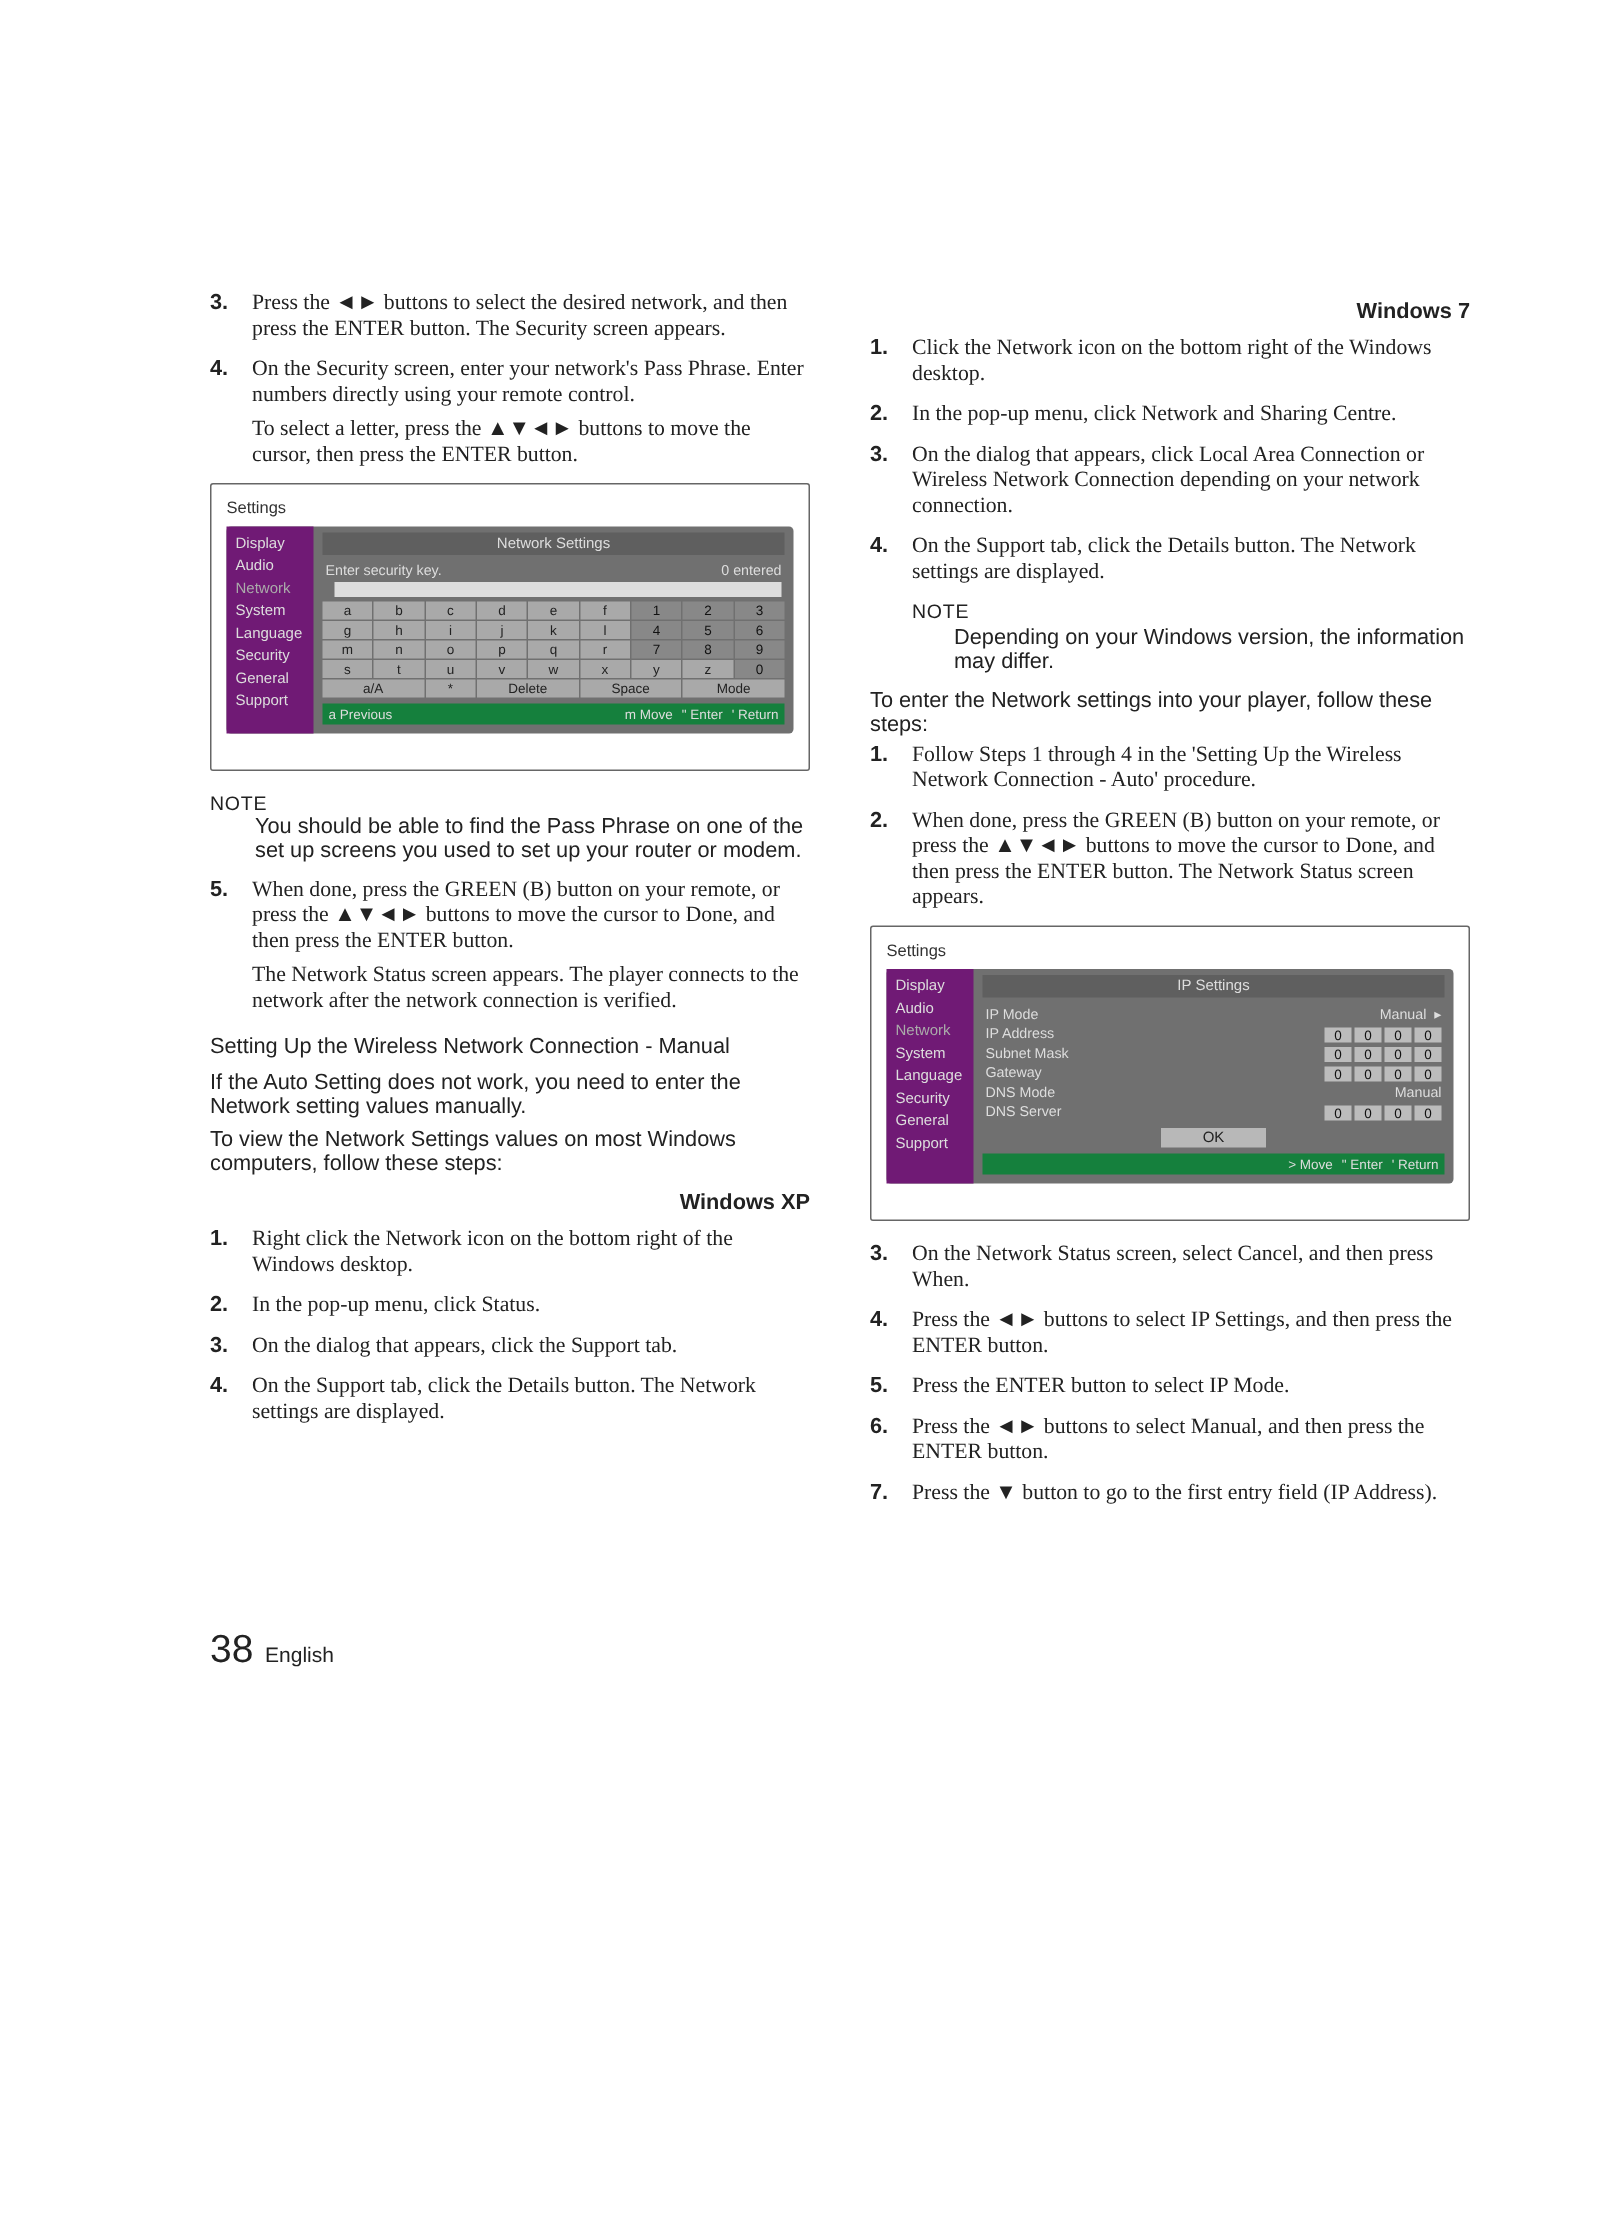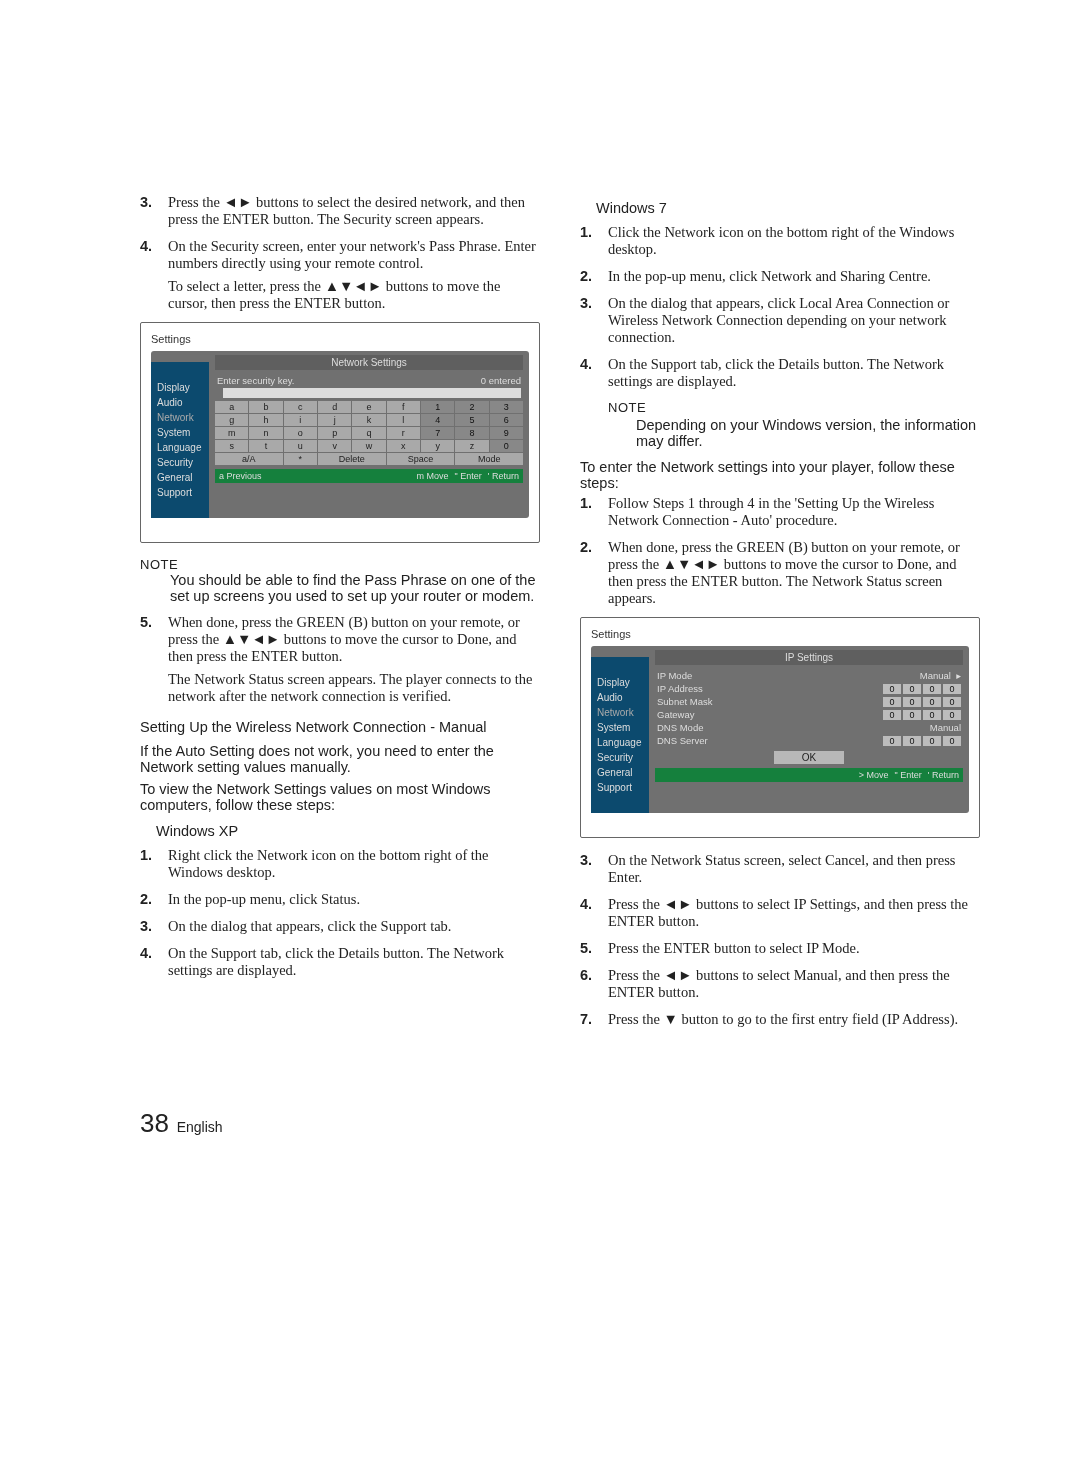--- a/index.html
+++ b/index.html
@@ -17,44 +17,43 @@
     column-gap: 40px;
     position: relative;
   }
   .step { display: flex; margin: 4px 0 10px 0; }
   .step .num { min-width: 28px; font-weight: bold; }
   .step .body { flex: 1; font-family: Liberation Serif, serif; }
   .subpara { margin-top: 6px; }
   .note-label { font-family: Arial, sans-serif; font-size: 13px; letter-spacing: 0.5px; margin: 6px 0 2px 0; }
   .note-body { margin: 0 0 10px 30px; }
   .heading { margin: 14px 0 8px 0; }
-  .subheading { margin: 10px 0 8px 0; font-weight: normal; }
+  .subheading { margin: 10px 0 8px 0; font-weight: bold; text-align: right; }
   .ui-box {
     border: 1px solid #666;
     background: #fff;
     margin: 10px 0 14px 0;
     padding: 10px 10px 24px 10px;
     border-radius: 2px;
     font-size: 10px;
     color: #555;
     break-inside: avoid;
   }
   .ui-title { font-size: 11px; margin-bottom: 6px; color:#333; }
   .ui-panel {
     background: #707070;
     color: #ddd;
     border-radius: 3px;
     display: flex;
     font-size: 10px;
   }
   .ui-side {
-    background: #0c4a6e;
-    padding: 18px 0;
+    background: #701a75;
+    padding: 4px 0;
     width: 58px;
-    margin-top: 11px;
   }
   .ui-side div { padding: 2px 6px; }
   .ui-side .dim { color: #aaa; }
   .ui-main { flex: 1; padding: 4px 6px 6px 6px; }
   .ui-headline { background:#5f5f5f; text-align:center; padding:2px 0; margin-bottom:4px; font-size:10px; }
   .ui-row { display:flex; justify-content:space-between; padding:1px 2px; font-size:9.5px; align-items:center;gap:28px; }
   .ui-input { background:#ddd; color:#222; height:10px; flex:1; margin-left:6px; }
   .kbd { display:grid; grid-template-columns: repeat(9, 1fr); gap:1px; margin-top:2px; }
   .kbd span { background:#a9a9a9; color:#222; text-align:center; padding:1px 0; font-size:9px; }
   .kbd span.wide2 { grid-column: span 2; }
@@ -303,21 +302,21 @@
           <span>&gt; Move</span>
           <span>" Enter</span>
           <span>' Return</span>
         </div>
       </div>
     </div>
   </div>
 
   <div class="step">
       <div class="num">3.</div>
-      <div class="body">On the Network Status screen, select Cancel, and then press Enter.</div>
+      <div class="body">On the Network Status screen, select Cancel, and then press When.</div>
     </div>
   <div class="step">
       <div class="num">4.</div>
       <div class="body">Press the ◄► buttons to select IP Settings, and then press the ENTER button.</div>
     </div>
   <div class="step">
       <div class="num">5.</div>
       <div class="body">Press the ENTER button to select IP Mode.</div>
     </div>
   <div class="step">

